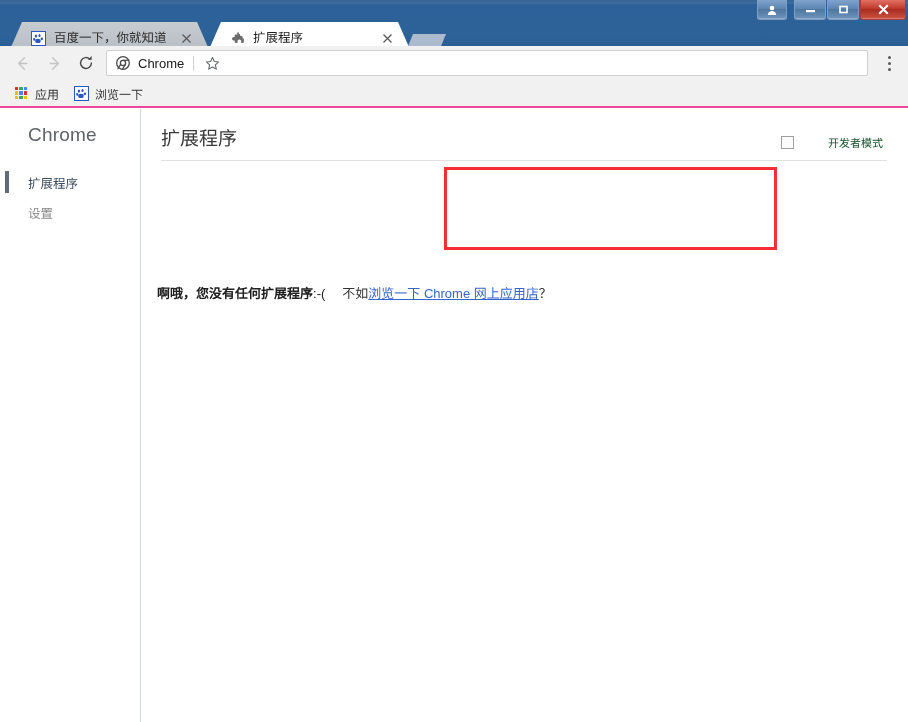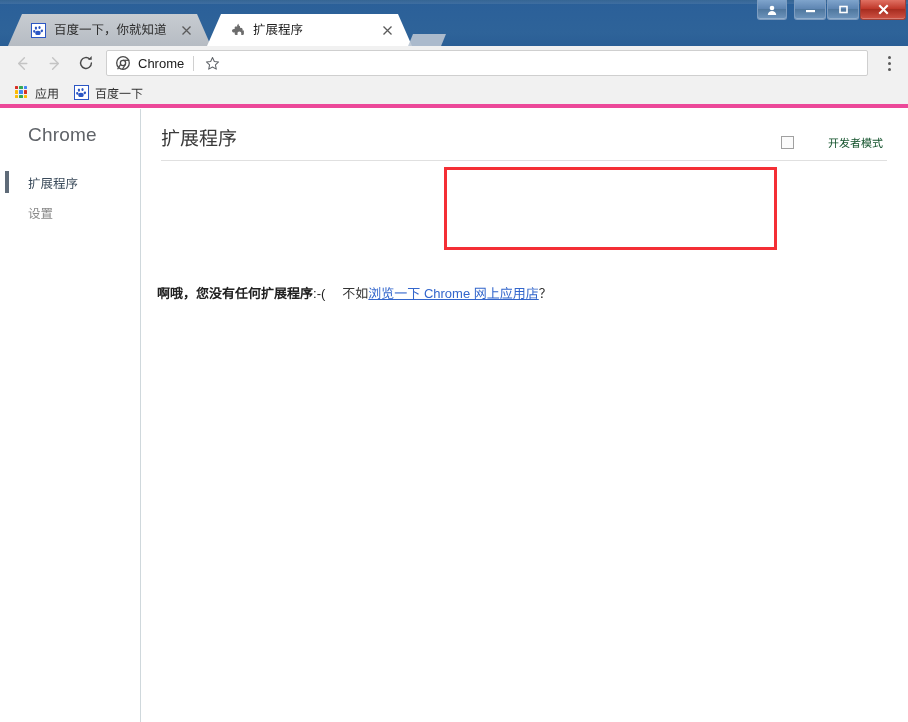--- a/index.html
+++ b/index.html
@@ -74,21 +74,21 @@
   
   .tabstrip {
     position: absolute;
     left: 0;
     top: 14px;
     height: 32px;
     width: 908px;
   }
   .tab {
     position: absolute;
-    top: 0;
+    top: 8px;
     height: 32px;
     display: flex;
     align-items: center;
     box-sizing: border-box;
   }
   .tab .tabshape {
     position: absolute;
     left: 0; top: 0;
     width: 100%; height: 100%;
     clip-path: polygon(14px 0, calc(100% - 14px) 0, 100% 100%, 0 100%);
@@ -238,21 +238,21 @@
   }
 
   
   .bookmarkbar {
     position: absolute;
     left: 0;
     top: 80px;
     width: 908px;
     height: 28px;
     background: #f1f1f1;
-    border-bottom: 4px solid #ec4899;
+    border-bottom: 2px solid #ec4899;
     display: flex;
     align-items: center;
     padding-left: 10px;
     box-sizing: border-box;
   }
   .bm-item {
     display: flex;
     align-items: center;
     height: 22px;
     padding: 0 7px 0 3px;
@@ -575,21 +575,21 @@
         <span class="baidu-fav">
           <svg width="11" height="11" viewBox="0 0 12 12" aria-hidden="true">
             <ellipse cx="3.2" cy="3.3" rx="1.25" ry="1.75" fill="#2b56c4"></ellipse>
             <ellipse cx="7.1" cy="2.7" rx="1.15" ry="1.7" fill="#2b56c4"></ellipse>
             <ellipse cx="1.4" cy="7.0" rx="1.25" ry="1.5" fill="#2b56c4" transform="rotate(-18 1.4 7)"></ellipse>
             <ellipse cx="9.6" cy="6.4" rx="1.3" ry="1.55" fill="#2b56c4" transform="rotate(18 9.6 6.4)"></ellipse>
             <ellipse cx="5.4" cy="8.6" rx="3.0" ry="2.4" fill="#2b56c4"></ellipse>
           </svg>
         </span>
       </span>
-      <span class="bm-label">百度一下</span>
+      <span class="bm-label">浏览一下</span>
     </div>
   </div>
 
   <div class="page">
     <div class="content-wrap">
 
       <div class="sidebar">
         <div class="sidebar-title">Chrome</div>
         <div class="sidebar-items">
           <div class="sb-item selected">

